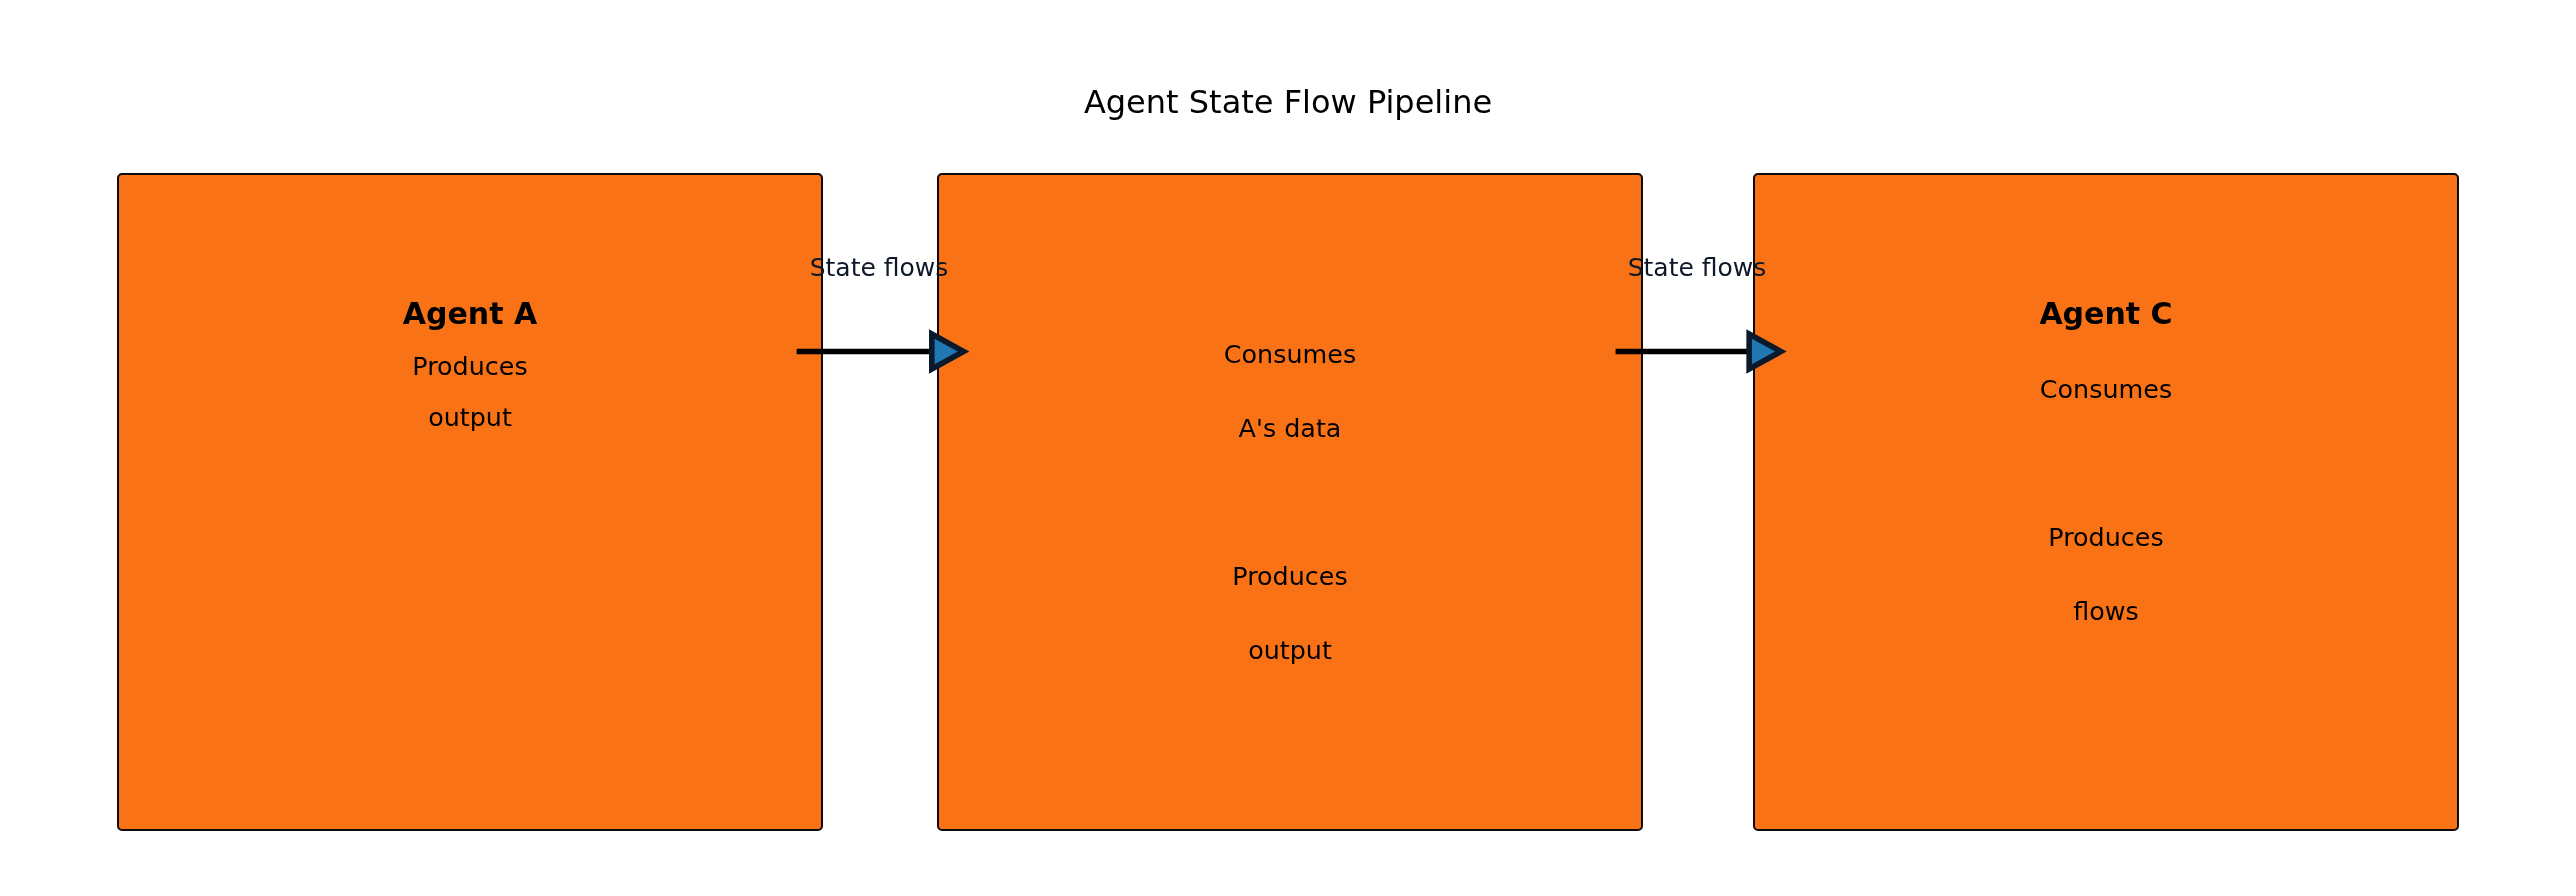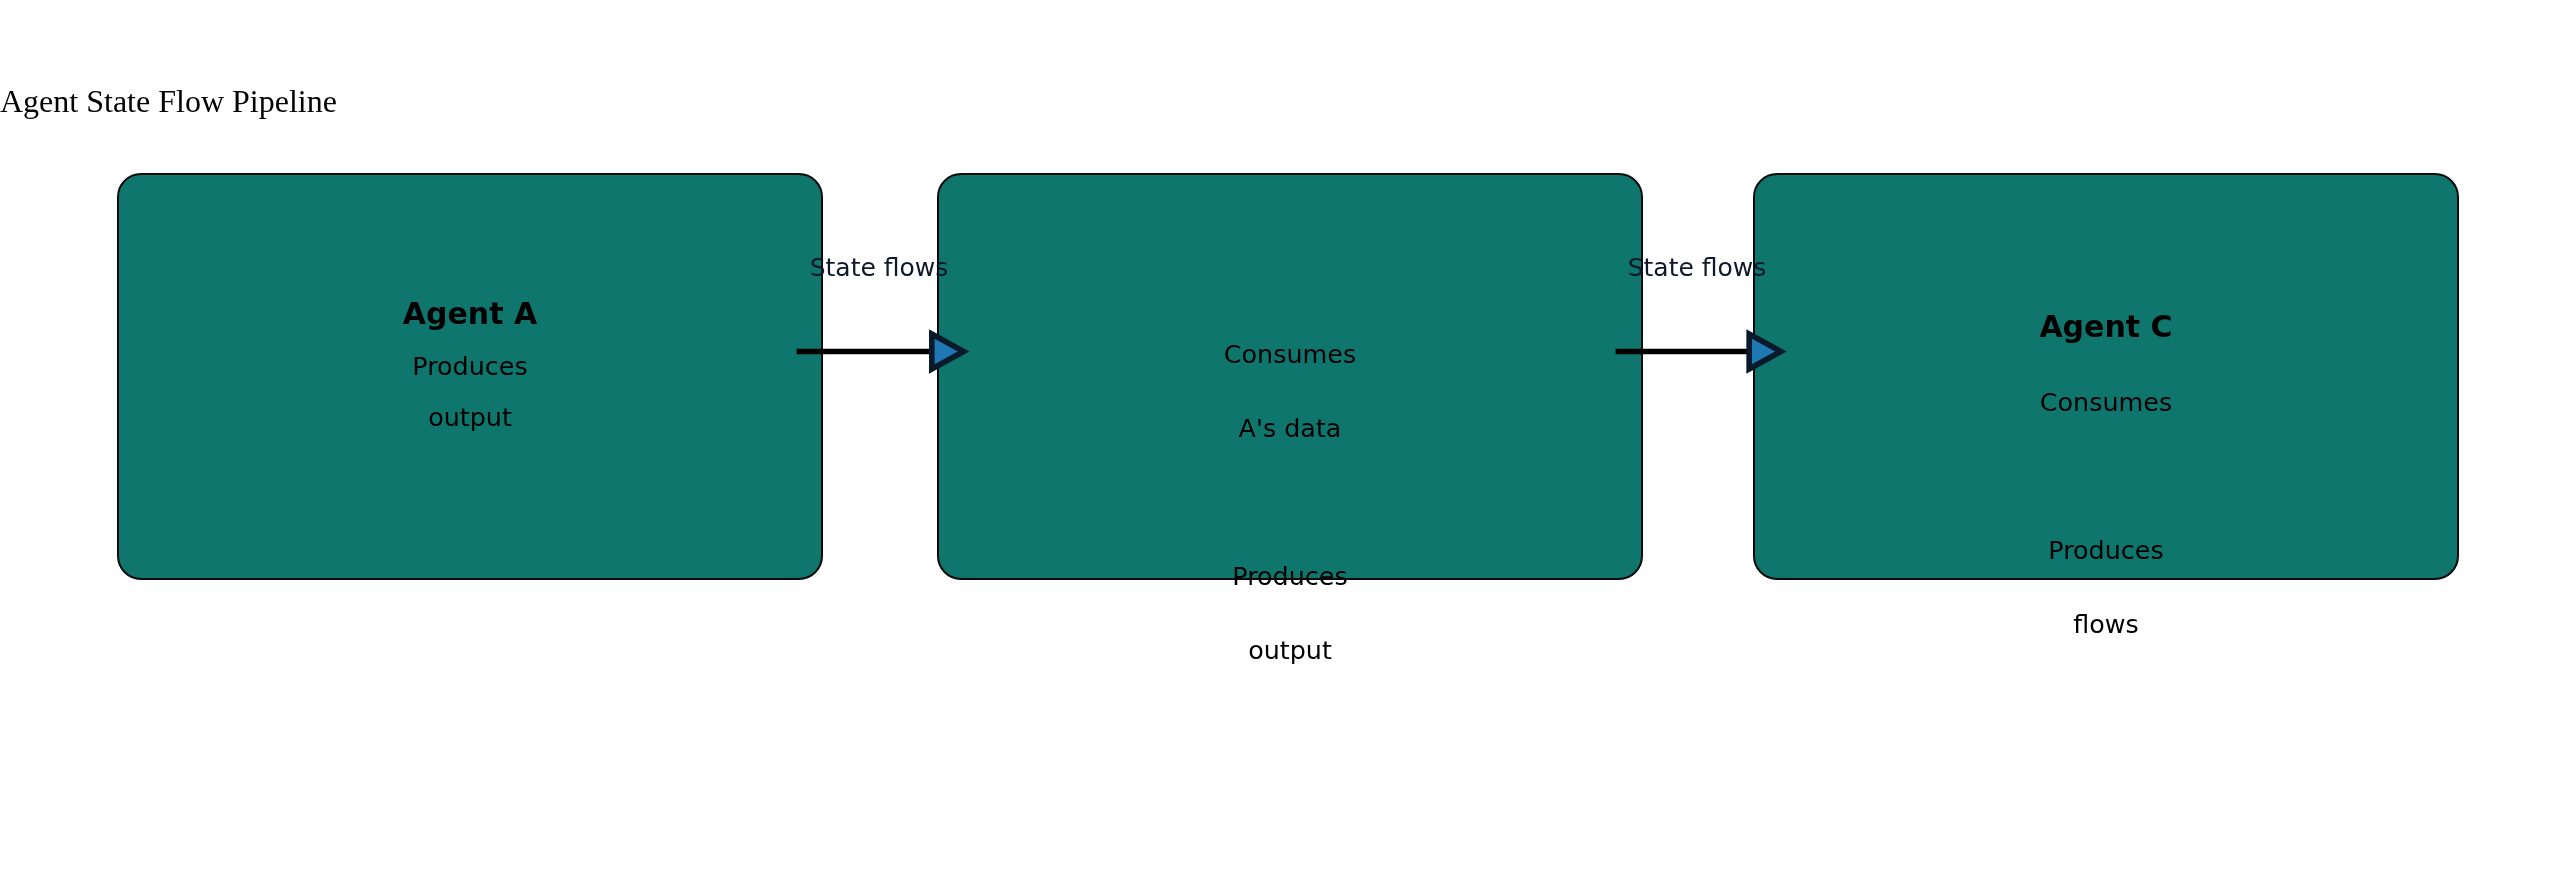--- a/index.html
+++ b/index.html
@@ -18,35 +18,35 @@
     height: 897px;
     background: #ffffff;
     overflow: hidden;
   }
   
   .diagram-title {
     position: absolute;
     left: 0;
     top: 83px;
     width: 2576px;
+    text-align: center;
     font-size: 32px;
     font-weight: 400;
     color: #000000;
     letter-spacing: 0px;
     white-space: nowrap;
-    font-family: Liberation Serif, serif;
   }
   
   .agent-box {
     position: absolute;
     top: 173px;
-    height: 407px;
-    background: #0f766e;
+    height: 658px;
+    background: #f97316;
     border: 2.4px solid #0a0a0a;
-    border-radius: 24px;
+    border-radius: 5px;
     box-sizing: border-box;
   }
   #box-a { left: 117px;  width: 706px; }
   #box-b { left: 937px; width: 706px; }
   #box-c { left: 1753px; width: 706px; }
 
   .box-text {
     position: absolute;
     left: 0;
     width: 100%;
@@ -67,21 +67,21 @@
     white-space: nowrap;
     margin-top: 44px;
   }
   .spacer-line {
     font-size: 25.4px;
     height: 30px;
   }
   
   #text-a { top: 121px; }
   #text-b { top: 121px; }
-  #text-c { top: 134px; }
+  #text-c { top: 121px; }
   #text-a .agent-line { margin-top: 20.7px; }
 
   
   .arrow-layer {
     position: absolute;
     left: 0;
     top: 0;
     width: 2576px;
     height: 897px;
     pointer-events: none;

